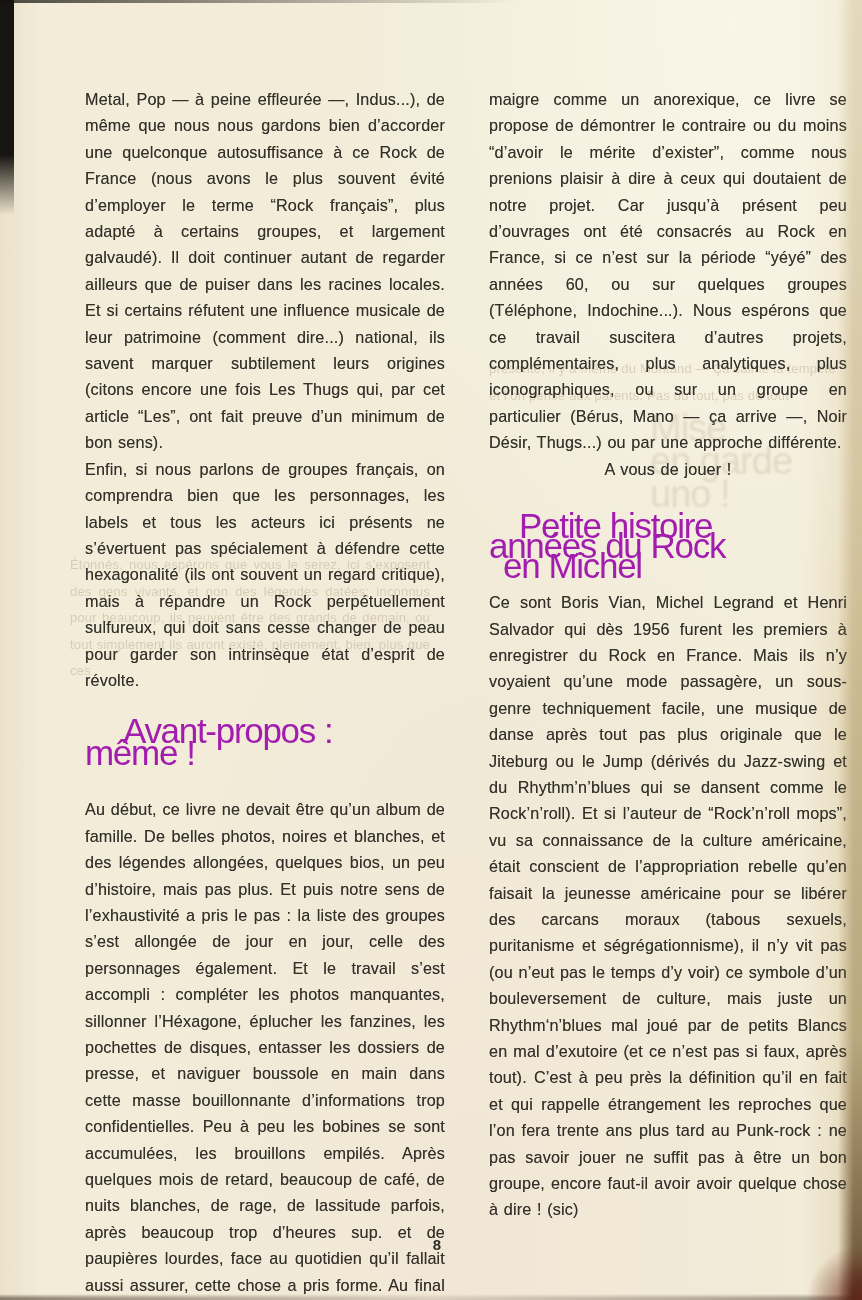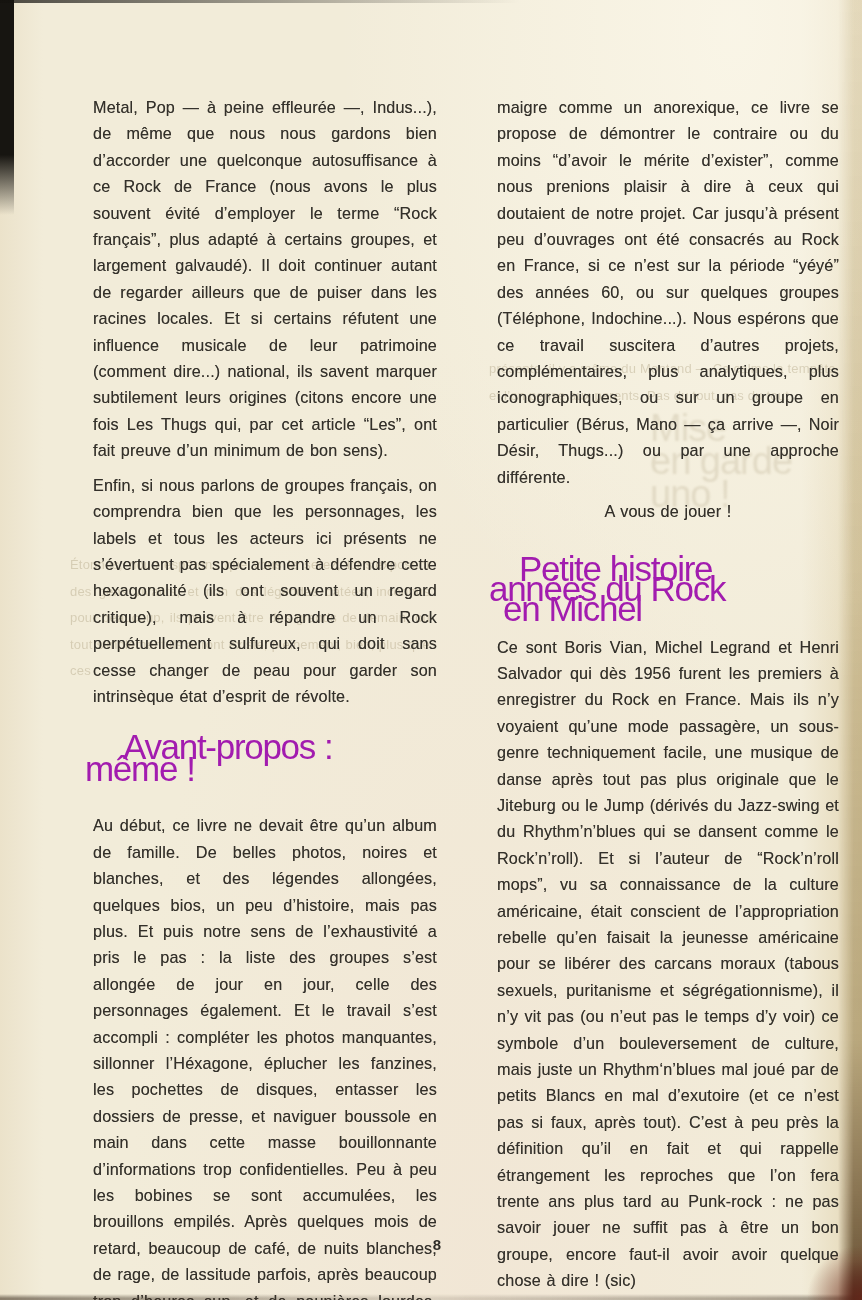--- a/index.html
+++ b/index.html
@@ -52,21 +52,21 @@
   .col {
     position: absolute; top: 86px; z-index: 3;
     width: 360px;
     font-size: 16.2px; line-height: 26.4px;
     letter-spacing: 0.15px; word-spacing: 0.06em;
     color: #33302a;
     text-shadow: 0 0 0.5px rgba(45,42,36,0.55);
   }
   .col-left  { left: 85px; }
   .col-right { left: 489px; width: 358px; }
-  .col p { margin: 8px; text-align: justify; hyphens: none; }
+  .col p { margin: 0; text-align: justify; hyphens: none; }
   .col p.noj { text-align: center; }
 
   
   .heading {
     font-size: 35px;
     color: #a21caf;
     letter-spacing: -1.3px;
     word-spacing: 0.02em;
     text-shadow: none;
     font-weight: 400;

